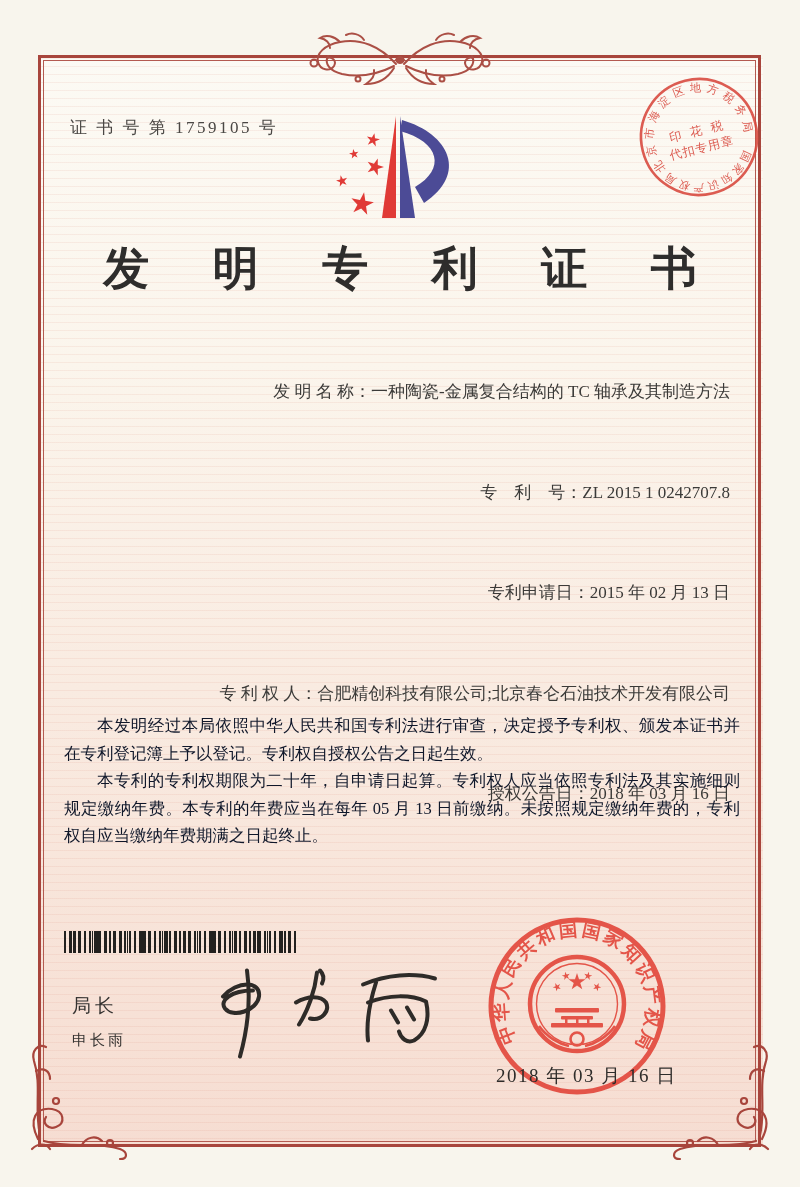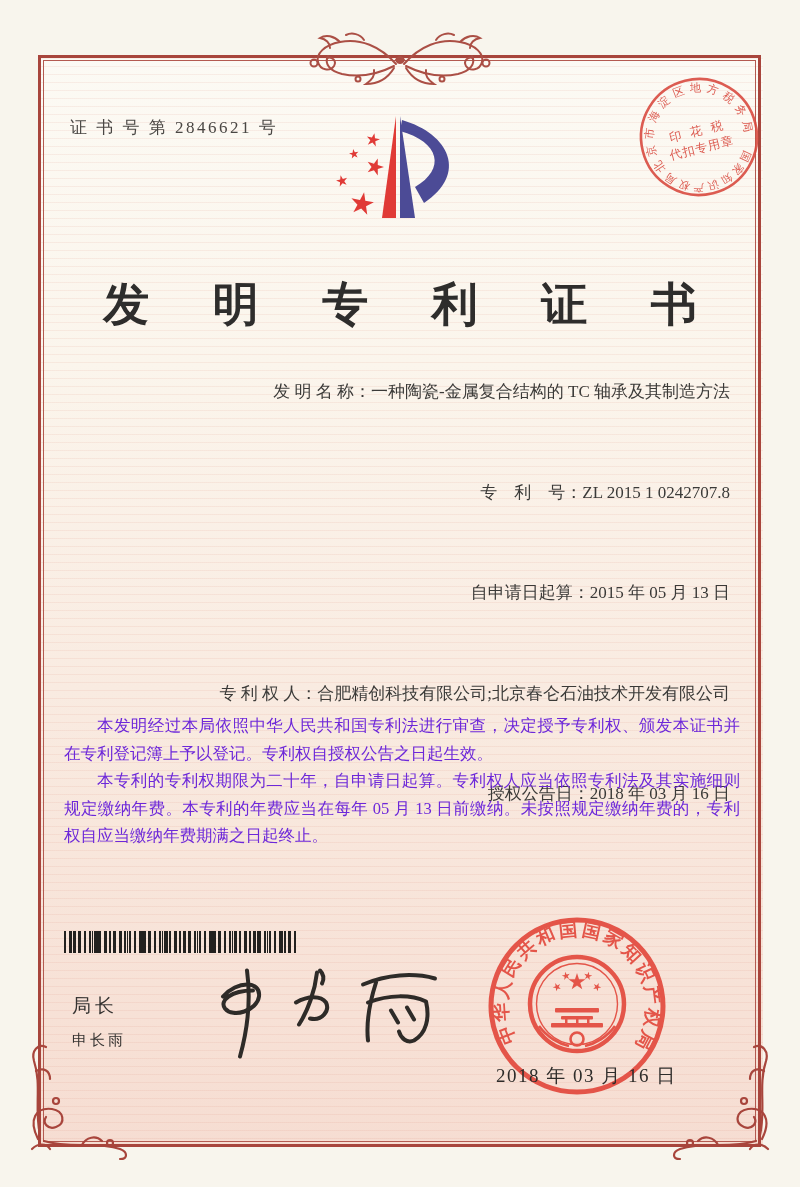--- a/index.html
+++ b/index.html
@@ -13,28 +13,28 @@
       repeating-linear-gradient(0deg, rgba(213,118,98,0.10) 0 1px, rgba(0,0,0,0) 1px 8px),
       linear-gradient(180deg,#fcfaf4 0%,#fbf5ec 28%,#f9ebe1 58%,#f7e1d6 88%,#f6ddd2 100%);}
 
   
   .frame-outer{left:38px;top:55px;width:723px;height:1092px;border:3px solid #a8453c;box-sizing:border-box;}
   .frame-inner{position:absolute;inset:2px;border:1px solid #b45a50;}
 
   .cert-no{left:70px;top:116px;font-size:17px;letter-spacing:2.5px;color:#4a4744;}
 
   .title{left:0;top:238px;width:800px;text-align:center;font-size:46px;font-weight:bold;
-         letter-spacing:26px;text-indent:26px;color:#2e2d2c;margin-top:36px;}
+         letter-spacing:26px;text-indent:26px;color:#2e2d2c;}
 
   .fields{left:70px;top:360px;width:660px;font-size:17px;color:#3b3a38;text-align:right;}
   .field-row{margin-bottom:37.5px;white-space:pre-wrap;}
   .field-label{white-space:pre;}
 
   .paras{left:64px;top:712px;width:676px;font-size:16.5px;line-height:27.5px;
-         text-align:justify;color:#6d28d9;}
+         text-align:justify;color:#0f172a;}
   .paras p{margin:0;text-indent:2em;}
 
   .barcode{left:64px;top:931px;width:234px;height:22px;
     background:
       repeating-linear-gradient(90deg,#23211f 0 2px,rgba(0,0,0,0) 2px 5px),
       repeating-linear-gradient(90deg,#23211f 0 1px,rgba(0,0,0,0) 1px 7px),
       repeating-linear-gradient(90deg,rgba(0,0,0,0) 0 9px,#23211f 9px 12px,rgba(0,0,0,0) 12px 23px);}
 
   .director-title{left:72px;top:993px;font-size:19px;letter-spacing:4px;color:#343230;
                   font-family:Liberation Sans, sans-serif;}
@@ -104,21 +104,21 @@
     <path d="M18,126 C12,100 20,76 12,52 C9,42 16,34 24,38"></path>
     <path d="M14,62 C22,58 28,62 28,70"></path>
     <path d="M22,132 C48,140 74,132 98,140 C106,143 106,150 98,150"></path>
     <path d="M60,136 C64,128 74,126 80,132"></path>
     <circle cx="34" cy="92" r="3"></circle>
     <circle cx="88" cy="134" r="3"></circle>
     <path d="M10,140 C16,134 24,134 28,140"></path>
   </g>
 </svg>
 
-<div class="abs cert-no">证 书 号 第 2846621 号</div>
+<div class="abs cert-no">证 书 号 第 1759105 号</div>
 
 <svg class="abs logo-svg" width="165" height="140" viewBox="0 0 165 140">
   <g fill="#e03a36">
     <path d="M78,26 L64,128 L78,128 Z"></path>
     <use href="#star5" transform="translate(55,50) rotate(12) scale(7)"></use>
     <use href="#star5" transform="translate(36,64) rotate(-10) scale(5)"></use>
     <use href="#star5" transform="translate(57,77) rotate(18) scale(9)"></use>
     <use href="#star5" transform="translate(24,91) rotate(-14) scale(6)"></use>
     <use href="#star5" transform="translate(44,114) rotate(10) scale(12)"></use>
   </g>
@@ -147,21 +147,21 @@
 <div class="abs title">发 明 专 利 证 书</div>
 
 <div class="abs fields">
   <div class="field-row">
     <span class="field-label">发 明 名 称：</span><span>一种陶瓷-金属复合结构的 TC 轴承及其制造方法</span>
   </div>
   <div class="field-row">
     <span class="field-label">专　利　号：</span><span>ZL 2015 1 0242707.8</span>
   </div>
   <div class="field-row">
-    <span class="field-label">自申请日起算：</span><span>2015 年 05 月 13 日</span>
+    <span class="field-label">专利申请日：</span><span>2015 年 02 月 13 日</span>
   </div>
   <div class="field-row">
     <span class="field-label">专 利 权 人：</span><span>合肥精创科技有限公司;北京春仑石油技术开发有限公司</span>
   </div>
   <div class="field-row">
     <span class="field-label">授权公告日：</span><span>2018 年 03 月 16 日</span>
   </div>
 </div>
 
 <div class="abs paras">

